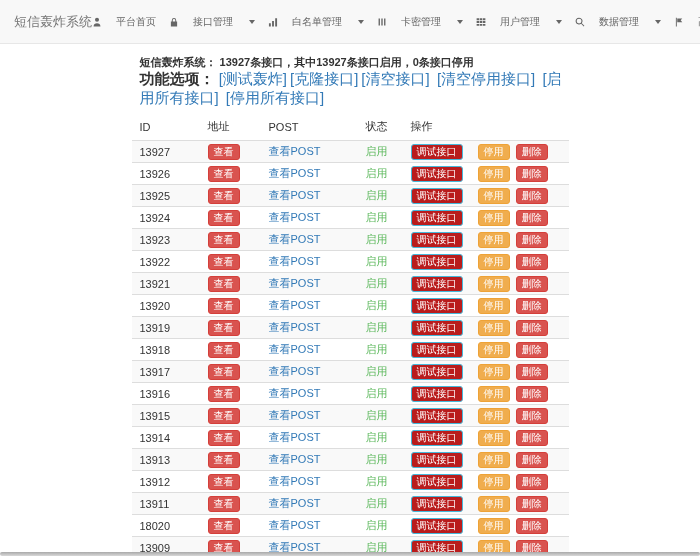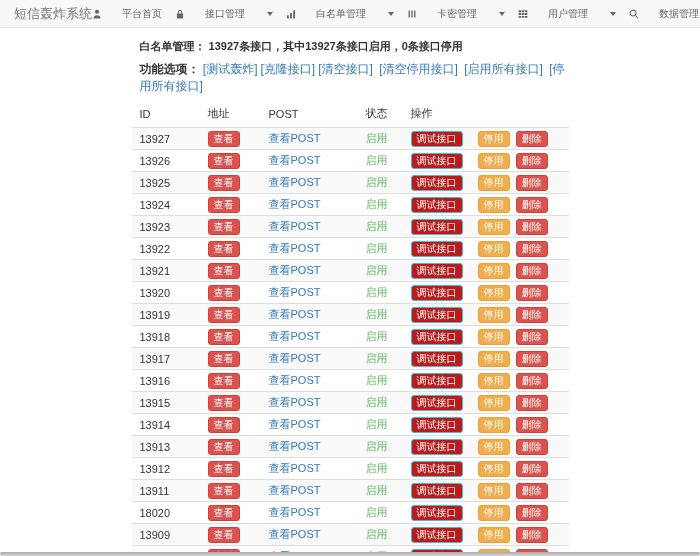--- a/index.html
+++ b/index.html
@@ -1,33 +1,33 @@
 <!DOCTYPE html>
 <html><head>
 <meta charset="utf-8">
 <style>
   * { margin:0; padding:0; box-sizing:border-box; }
   html,body { width:700px; height:556px; overflow:hidden; background:#fff;
     font-family:"Liberation Sans","DejaVu Sans",sans-serif; color:#333; }
 
   
-  .navbar { height:28px; background:#f8f8f8; border-bottom:1px solid #e7e7e7;
+  .navbar { height:44px; background:#f8f8f8; border-bottom:1px solid #e7e7e7;
     display:flex; align-items:center; justify-content:space-between; padding:0 4px 0 14px; }
   .brand { font-size:13px; color:#777; text-decoration:none; white-space:nowrap; }
   .nav { display:flex; align-items:center; gap:13px; margin-right:2px; }
-  .nav-item { display:flex; align-items:center; gap:20px; font-size:10px; color:#666;
+  .nav-item { display:flex; align-items:center; gap:14px; font-size:10px; color:#666;
     text-decoration:none; white-space:nowrap; cursor:pointer; }
   .nav-item svg { width:10px; height:10px; fill:#666; flex:0 0 auto; }
   .caret { width:0; height:0; border-left:3px solid transparent; border-right:3px solid transparent;
     border-top:4px solid #666; margin-left:2px; }
 
   
   .container { width:437px; margin:0 auto; }
   .summary-line { margin-top:11px; font-size:11px; font-weight:bold; color:#333; padding-left:8px; }
-  .options-line { margin-top:7px; font-size:12px; color:#333; padding-left:8px; }
+  .options-line { font-size:15px; color:#333; padding-left:8px; }
   .options-line .label { font-weight:bold; }
   .opt-link { color:#337ab7; text-decoration:none; margin-right:3px; cursor:pointer; }
 
   
   table { width:437px; border-collapse:collapse; margin-top:9px; table-layout:fixed; }
   col.c-id{width:68px;} col.c-addr{width:61px;} col.c-post{width:97px;}
   col.c-status{width:45px;} col.c-ops{width:166px;}
   thead th { font-size:11px; font-weight:normal; text-align:left; padding:2px 8px 6px;
     border-bottom:1px solid #ddd; color:#333; }
   tbody td { font-size:11px; height:22px; padding:0 8px; border-top:1px solid #ddd;
@@ -106,21 +106,21 @@
       <svg viewBox="0 0 16 16">
           <path d="M2 2h7v2H4v8h5v2H2zM10.5 4.5 15 8l-4.5 3.5V9.2H6V6.8h4.5z"></path>
         </svg>
       <span>退出登陆</span>
     </a>
   </div>
 </div>
 
 <div class="container">
 
-  <div class="summary-line">白名单管理： 13927条接口，其中13927条接口启用，0条接口停用</div>
+  <div class="summary-line">短信轰炸系统： 13927条接口，其中13927条接口启用，0条接口停用</div>
 
   <div class="options-line">
     <span class="label">功能选项：</span>
     <a class="opt-link">[测试轰炸]</a><a class="opt-link">[克隆接口]</a><a class="opt-link">[清空接口]</a>
     <a class="opt-link">[清空停用接口]</a>
     <a class="opt-link">[启用所有接口]</a>
     <a class="opt-link">[停用所有接口]</a>
   </div>
 
   <table>

